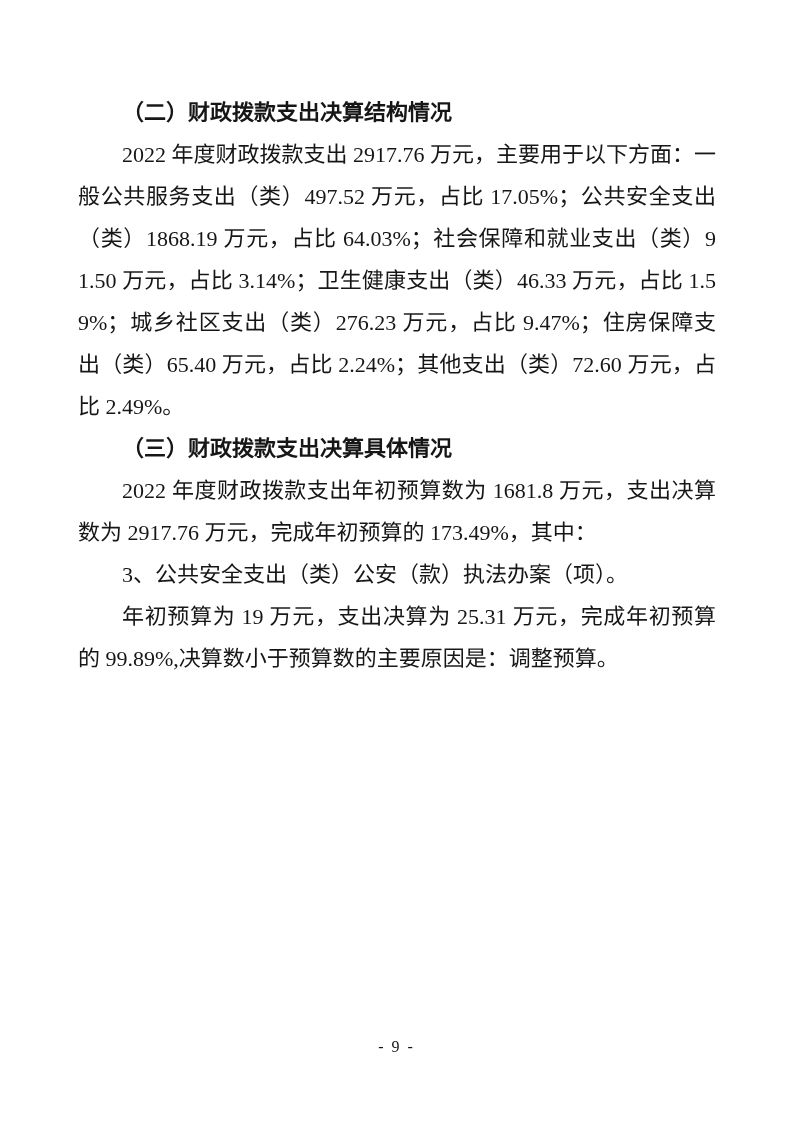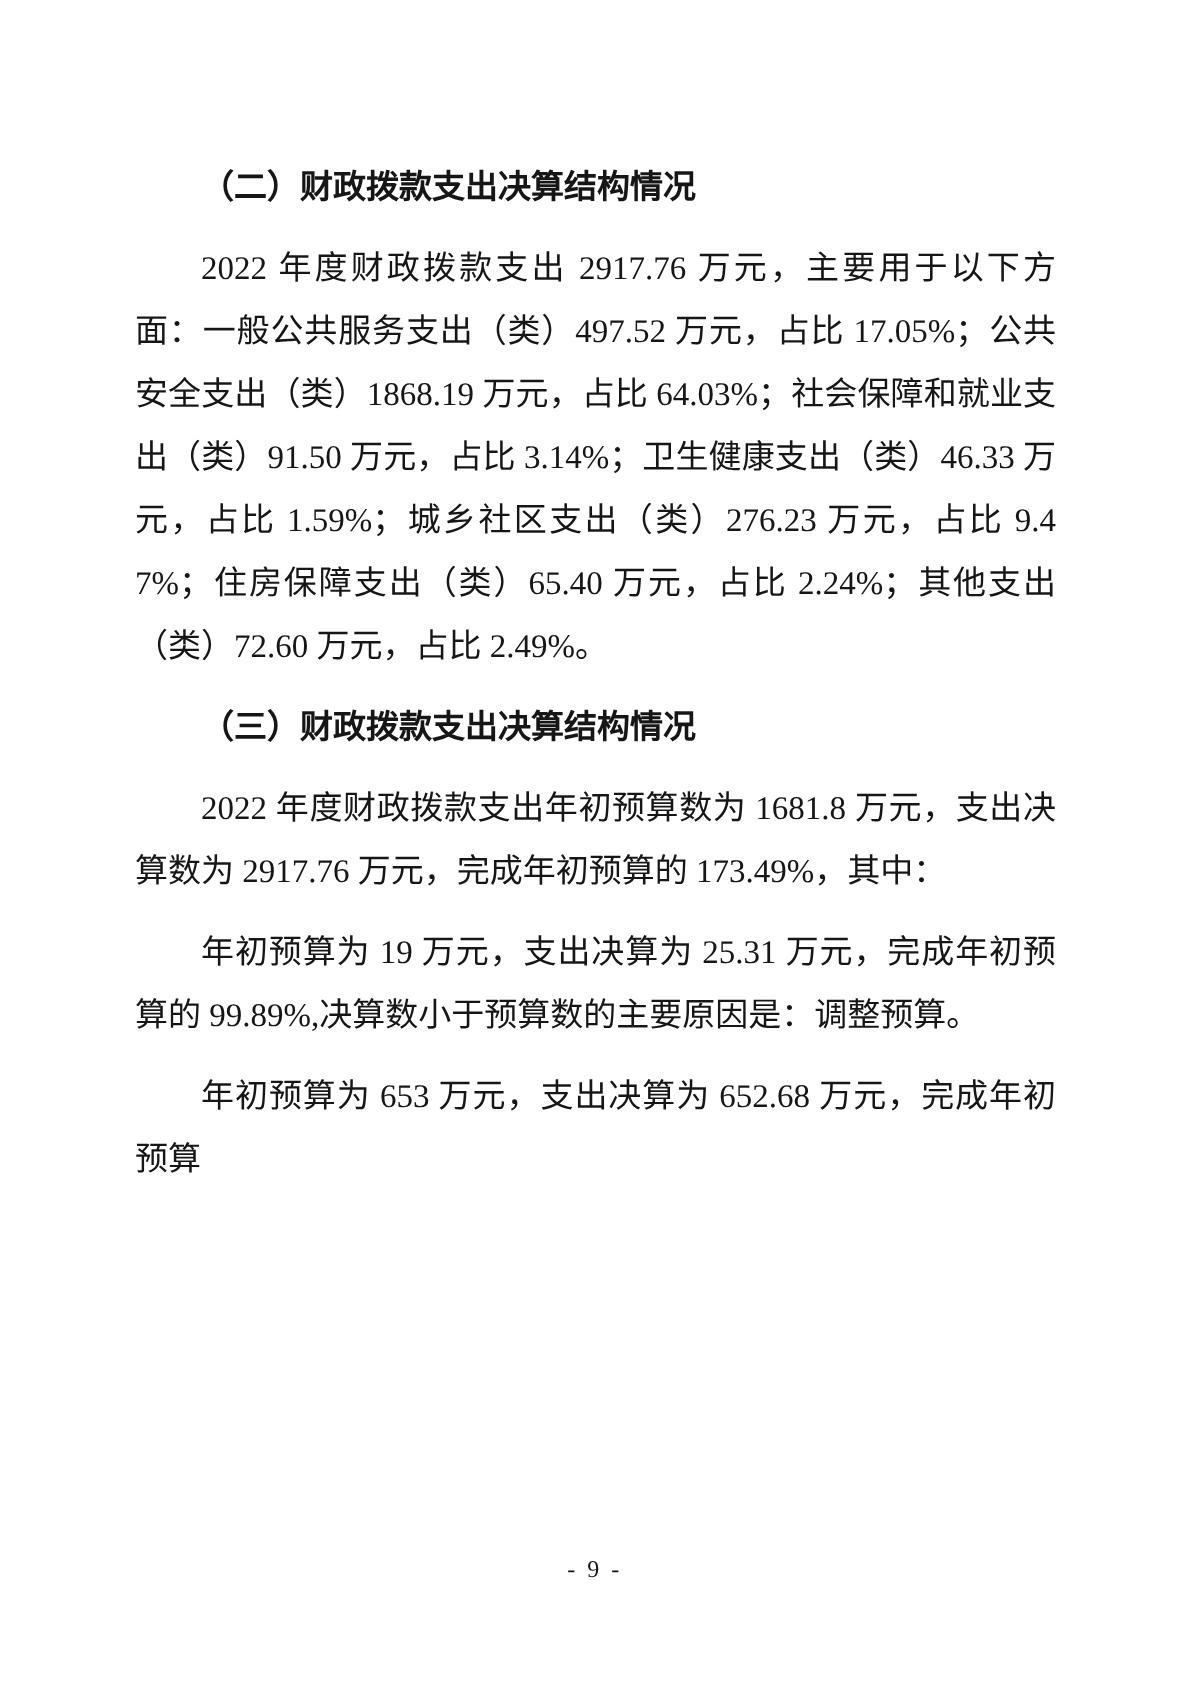--- a/index.html
+++ b/index.html
@@ -16,21 +16,21 @@
     font-family: "Liberation Serif", "DejaVu Serif", serif;
     color: #161616;
   }
   .content {
     position: absolute;
     top: 92px;
     left: 78px;
     width: 638px;
   }
   .content p {
-    margin: 12px;
+    margin: 0;
     font-size: 22px;
     line-height: 42px;
     text-align: justify;
     text-indent: 2em;
     word-break: break-all;
   }
   .content p.heading {
     font-weight: bold;
     font-family: "Liberation Sans", "DejaVu Sans", sans-serif;
     text-align: left;
@@ -47,19 +47,19 @@
     color: #161616;
   }
 </style>
 </head>
 <body>
 
 <div class="page">
   <div class="content">
     <p class="heading">（二）财政拨款支出决算结构情况</p>
     <p>2022 年度财政拨款支出 2917.76 万元，主要用于以下方面：一般公共服务支出（类）497.52 万元，占比 17.05%；公共安全支出（类）1868.19 万元，占比 64.03%；社会保障和就业支出（类）91.50 万元，占比 3.14%；卫生健康支出（类）46.33 万元，占比 1.59%；城乡社区支出（类）276.23 万元，占比 9.47%；住房保障支出（类）65.40 万元，占比 2.24%；其他支出（类）72.60 万元，占比 2.49%。</p>
-    <p class="heading">（三）财政拨款支出决算结构情况</p>
+    <p class="heading">（三）财政拨款支出决算具体情况</p>
     <p>2022 年度财政拨款支出年初预算数为 1681.8 万元，支出决算数为 2917.76 万元，完成年初预算的 173.49%，其中：</p>
+    <p>3、公共安全支出（类）公安（款）执法办案（项）。</p>
     <p>年初预算为 19 万元，支出决算为 25.31 万元，完成年初预算的 99.89%,决算数小于预算数的主要原因是：调整预算。</p>
-    <p>年初预算为 653 万元，支出决算为 652.68 万元，完成年初预算</p>
   </div>
   <div class="footer">- 9 -</div>
 </div>
 
 </body></html>

